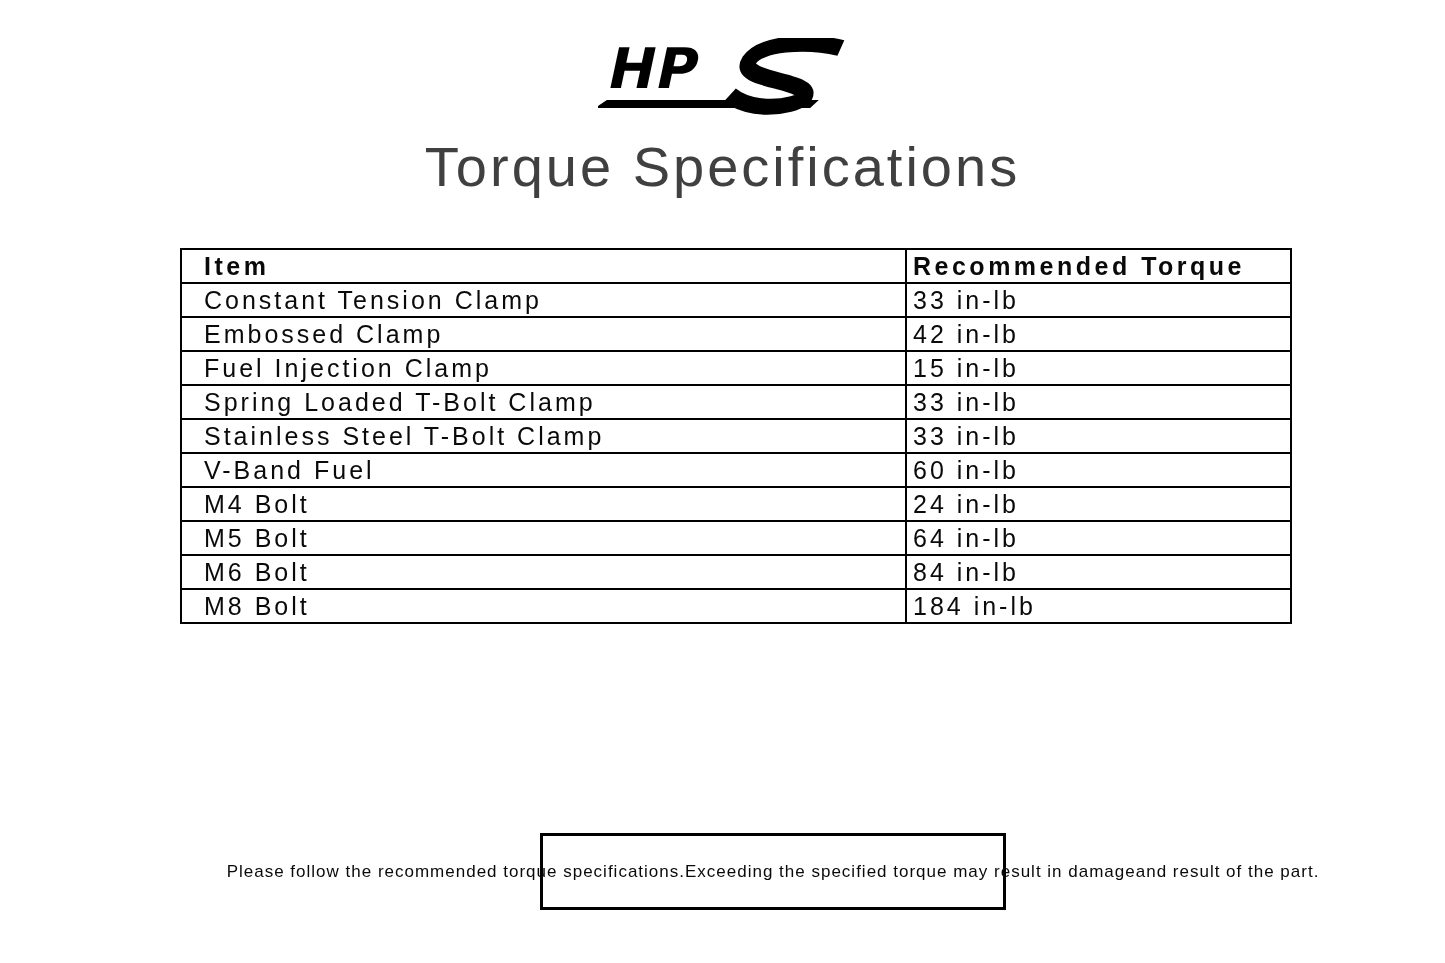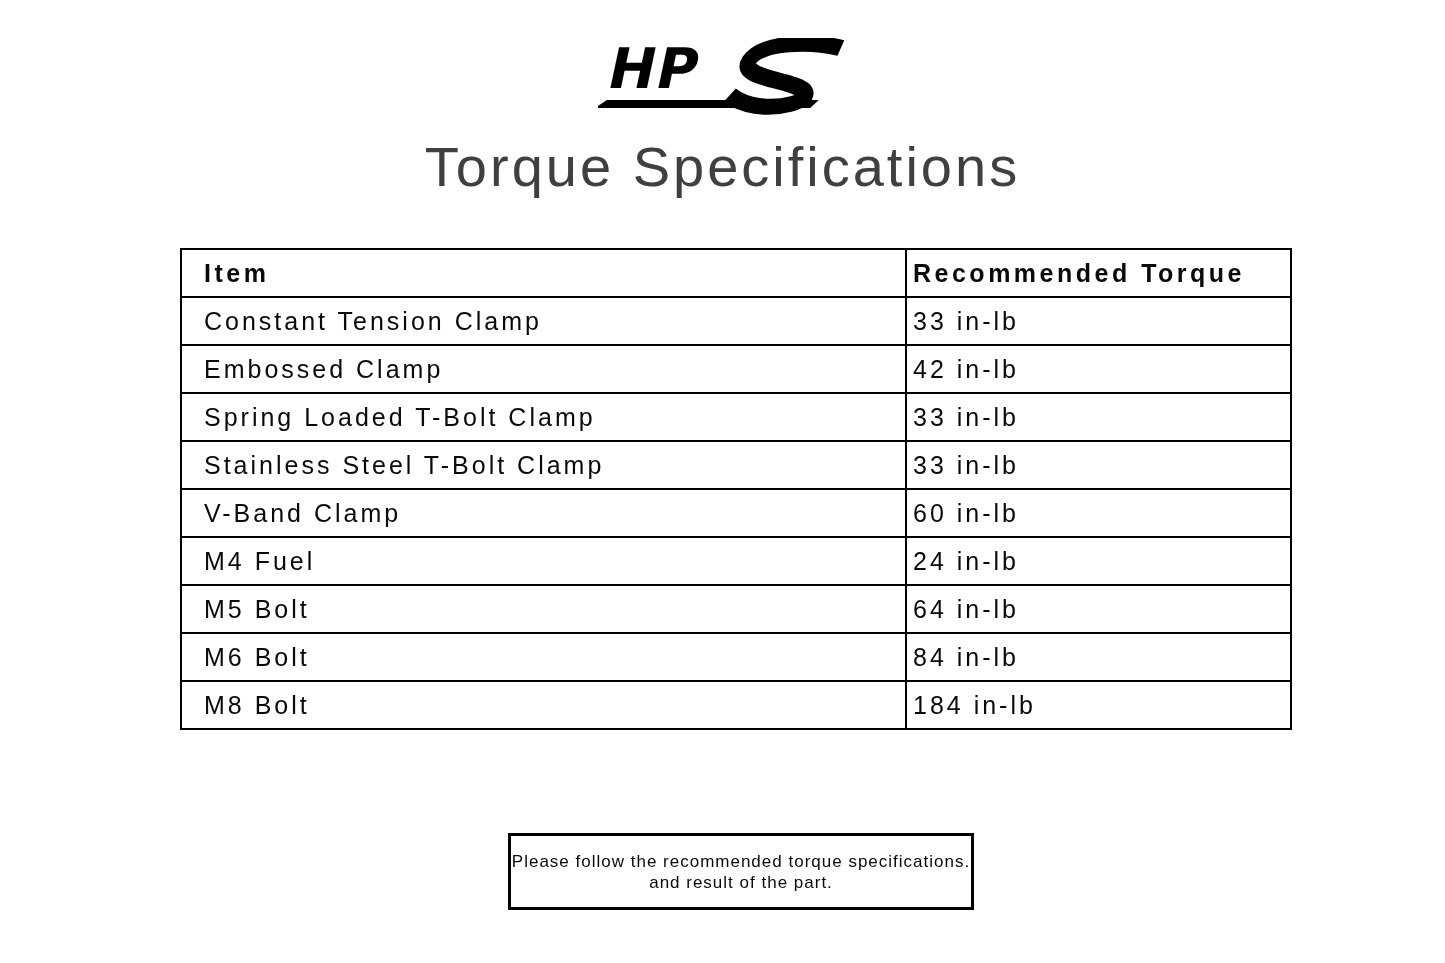--- a/index.html
+++ b/index.html
@@ -48,48 +48,48 @@
   table.spec-table {
     position: absolute;
     left: 180px;
     top: 248px;
     width: 1110px;
     border-collapse: collapse;
     table-layout: fixed;
   }
   .spec-table th, .spec-table td {
     border: 2px solid #000000;
-    height: 48px;
+    height: 34px;
     vertical-align: middle;
     text-align: left;
     font-size: 25px;
     letter-spacing: 3px;
     padding: 0 0 0 22px;
     color: #0a0a0a;
     white-space: nowrap;
     overflow: hidden;
   }
   .spec-table th {
     font-weight: 700;
     letter-spacing: 3.5px;
   }
   .spec-table col.col-item   { width: 725px; }
   .spec-table col.col-torque { width: 385px; }
   .spec-table td.torque-cell, .spec-table th.torque-head { padding-left: 6px; }
 
   
   .note-box {
     position: absolute;
-    left: 508px;
+    left: 540px;
     top: 833px;
     width: 466px;
     height: 77px;
     border: 3px solid #000000;
     display: flex;
-    flex-direction: column;
+    flex-direction: row;
     justify-content: center;
     align-items: center;
     text-align: center;
   }
   .note-line {
     font-size: 17px;
     line-height: 21px;
     letter-spacing: 1px;
     color: #0a0a0a;
     white-space: nowrap;
@@ -125,48 +125,53 @@
     </tr>
     <tr>
       <td>Constant Tension Clamp</td>
       <td class="torque-cell">33 in-lb</td>
     </tr>
     <tr>
       <td>Embossed Clamp</td>
       <td class="torque-cell">42 in-lb</td>
     </tr>
     <tr>
+      <td>Fuel Injection Clamp</td>
+      <td class="torque-cell">15 in-lb</td>
+    </tr>
+    <tr>
       <td>Spring Loaded T-Bolt Clamp</td>
       <td class="torque-cell">33 in-lb</td>
     </tr>
     <tr>
       <td>Stainless Steel T-Bolt Clamp</td>
       <td class="torque-cell">33 in-lb</td>
     </tr>
     <tr>
-      <td>V-Band Clamp</td>
+      <td>V-Band Fuel</td>
       <td class="torque-cell">60 in-lb</td>
     </tr>
     <tr>
-      <td>M4 Fuel</td>
+      <td>M4 Bolt</td>
       <td class="torque-cell">24 in-lb</td>
     </tr>
     <tr>
       <td>M5 Bolt</td>
       <td class="torque-cell">64 in-lb</td>
     </tr>
     <tr>
       <td>M6 Bolt</td>
       <td class="torque-cell">84 in-lb</td>
     </tr>
     <tr>
       <td>M8 Bolt</td>
       <td class="torque-cell">184 in-lb</td>
     </tr>
   </tbody>
     </table>
 
   <div class="note-box">
     <div class="note-line">Please follow the recommended torque specifications.</div>
+    <div class="note-line">Exceeding the specified torque may result in damage</div>
     <div class="note-line">and result of the part.</div>
   </div>
 
 </div>
 
 </body></html>

